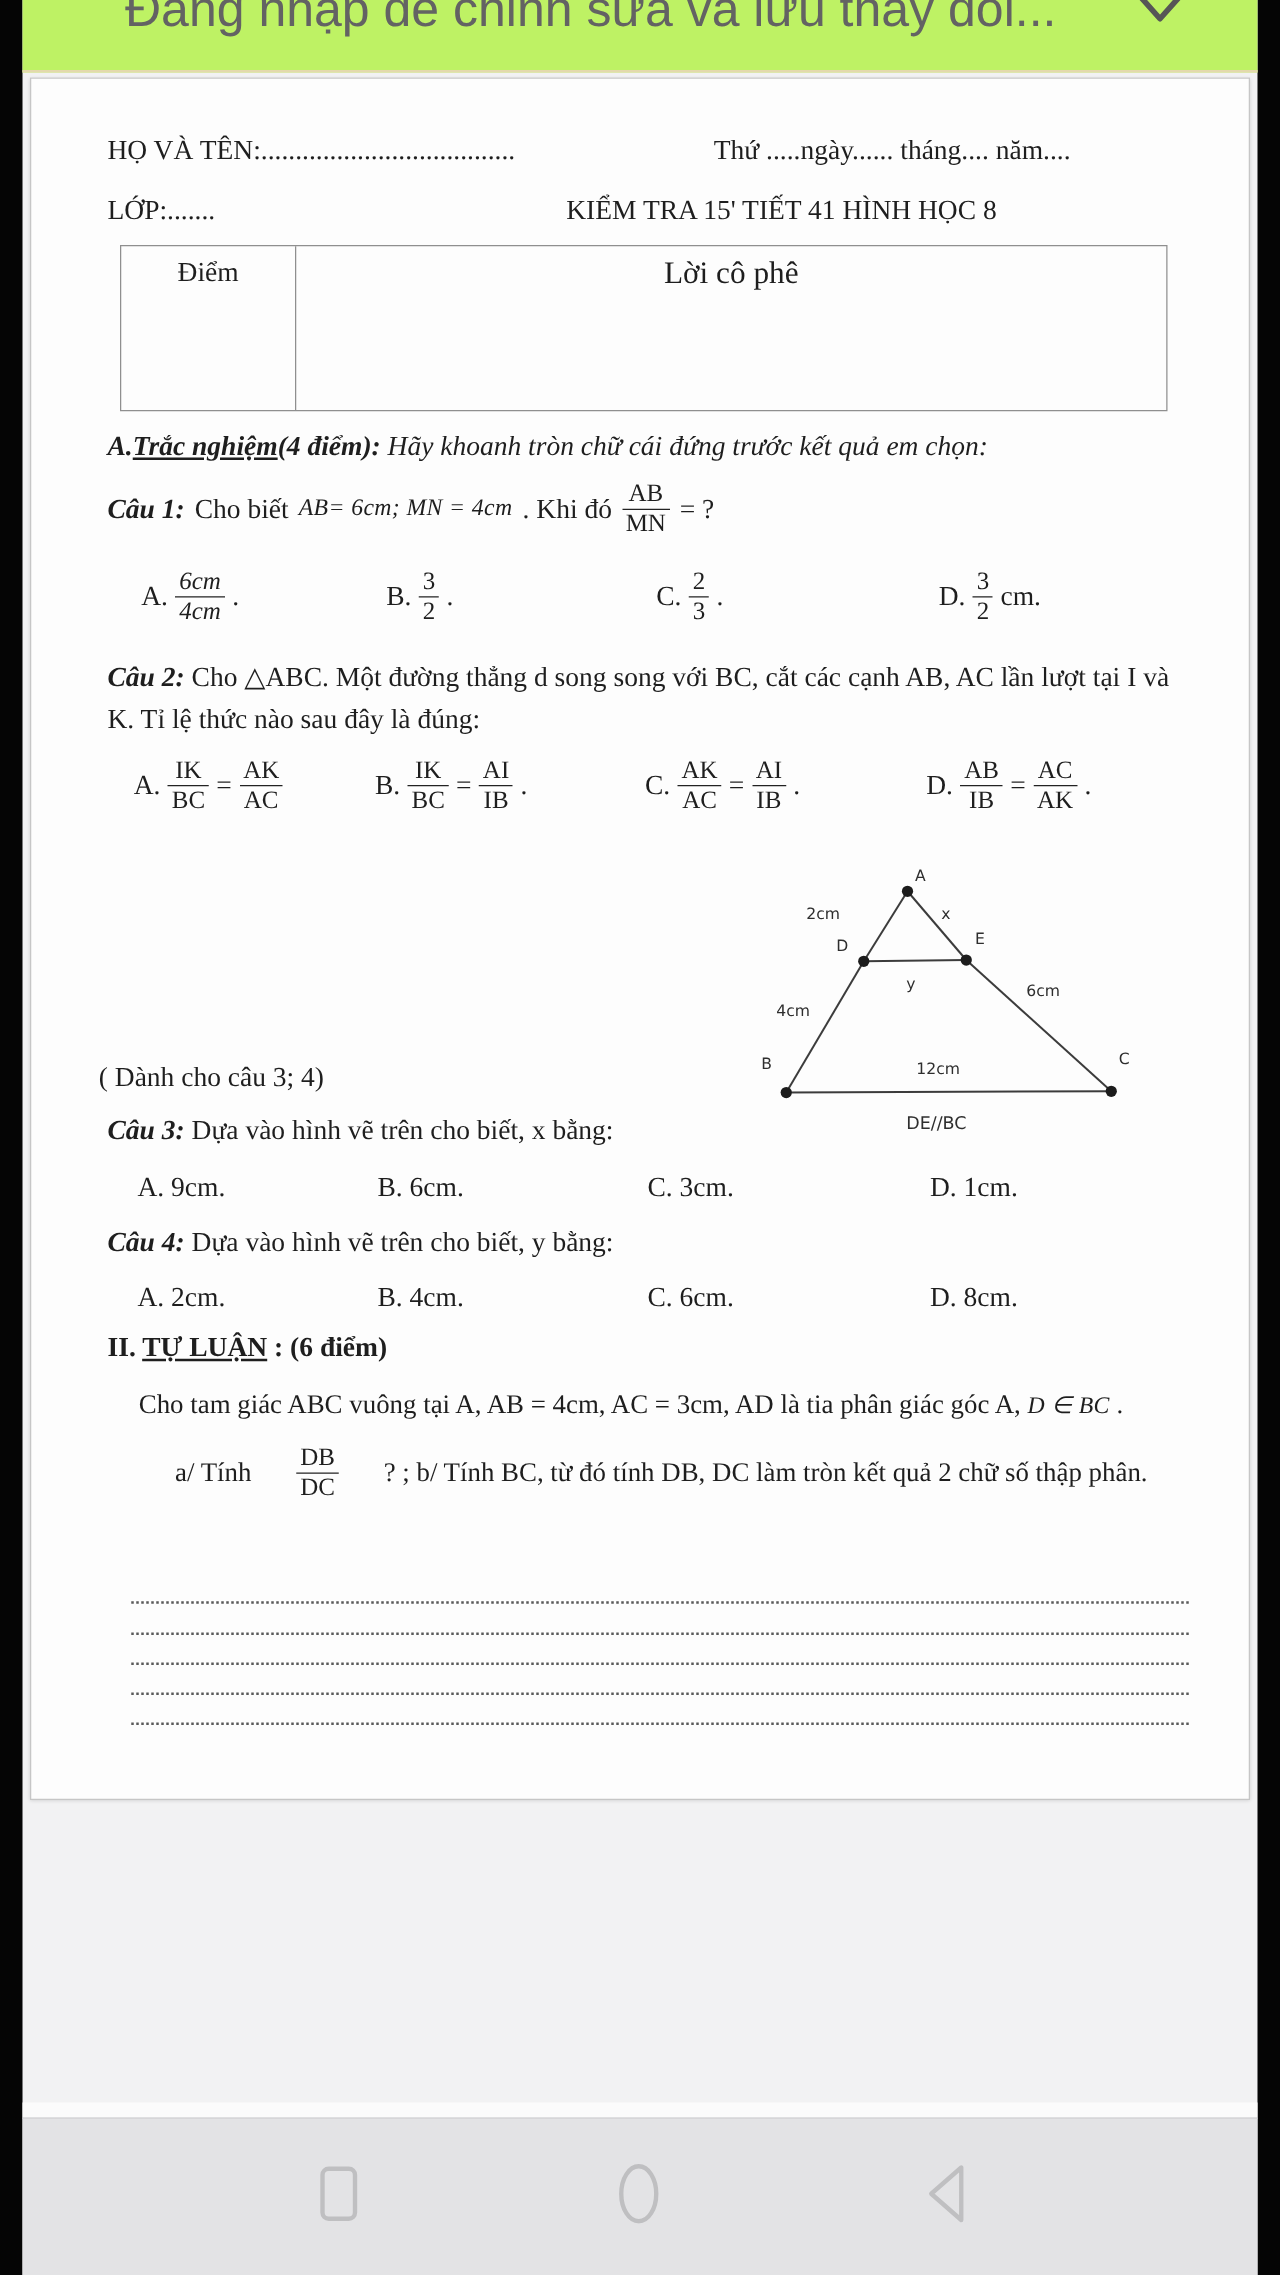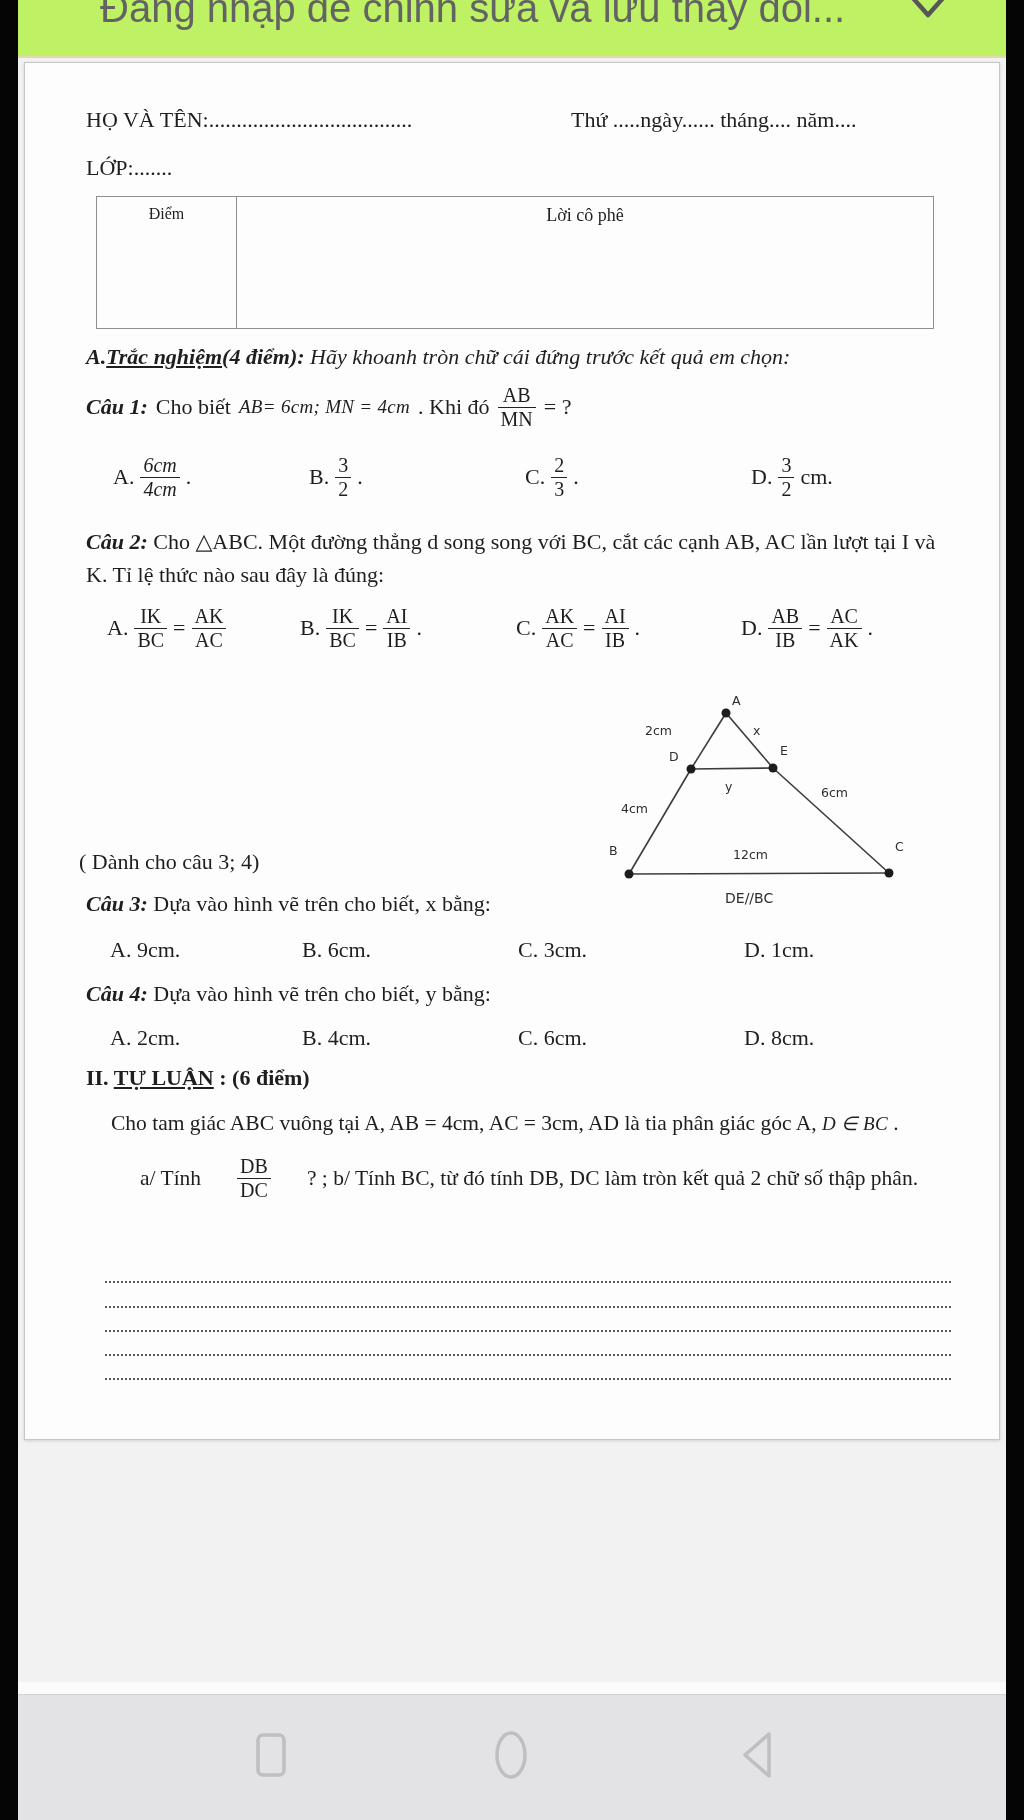--- a/index.html
+++ b/index.html
@@ -30,22 +30,22 @@
 
   .fr { display:inline-block; text-align:center; vertical-align:middle; line-height:1.12; font-size:20px; }
   .fr .n { display:block; border-bottom:1.5px solid #222; padding:0 3px; }
   .fr .d { display:block; padding:0 3px; }
 
   .row { display:flex; align-items:center; gap:8px; }
   .opt { position:absolute; display:flex; align-items:center; gap:6px; font-size:22px; }
 
   .gtable { position:absolute; left:71px; top:133px; width:838px; height:133px;
             border:1.5px solid #8f8f8f; display:flex; }
-  .gtable .c1 { width:140px; border-right:1.5px solid #8f8f8f; text-align:center; padding-top:8px; font-size:16px; }
-  .gtable .c2 { flex:1; text-align:center; padding-top:8px; font-size:18px; }
+  .gtable .c1 { width:140px; border-right:1.5px solid #8f8f8f; text-align:center; padding-top:8px; font-size:22px; }
+  .gtable .c2 { flex:1; text-align:center; padding-top:8px; font-size:25px; }
 
   .dots { position:absolute; left:80px; width:846px; border-top:2.2px dotted #5a5a5a; }
 
   .figtext { font-family:"DejaVu Sans", sans-serif; font-size:12.5px; fill:#2e2e2e; }
 
   .white-strip { position:absolute; left:0; right:0; top:1682px; height:12px; background:#fbfbfb; }
   .navbar { position:absolute; left:0; right:0; top:1694px; height:126px; background:#e3e3e5;
             border-top:1px solid #d2d2d4; }
   .navicon { position:absolute; top:36px; width:48px; height:48px; }
 </style>
@@ -63,20 +63,21 @@
       <svg class="banner-chevron" width="40" height="28" viewBox="0 0 40 28">
         <polyline points="4,3 20,21 36,3" fill="none" stroke="#565656" stroke-width="4.5" stroke-linecap="round" stroke-linejoin="round"></polyline>
       </svg>
     </div>
 
     <div class="page">
 
       <div class="abs t22" style="left:61px; top:44px;">HỌ VÀ TÊN:.....................................</div>
       <div class="abs t22" style="left:546px; top:44px;">Thứ .....ngày...... tháng.... năm....</div>
       <div class="abs t22" style="left:61px; top:92px;">LỚP:.......</div>
+      <div class="abs t22" style="left:428px; top:92px;">KIỂM TRA 15' TIẾT 41 HÌNH HỌC 8</div>
 
       <div class="gtable">
         <div class="c1">Điểm</div>
         <div class="c2">Lời cô phê</div>
       </div>
 
       <div class="abs t22" style="left:61px; top:281px;">
         <span class="bi">A.</span><span class="bi ul">Trắc nghiệm</span><span class="bi">(4 điểm):</span><span class="it"> Hãy khoanh tròn chữ cái đứng trước kết quả em chọn:</span>
       </div>
 

